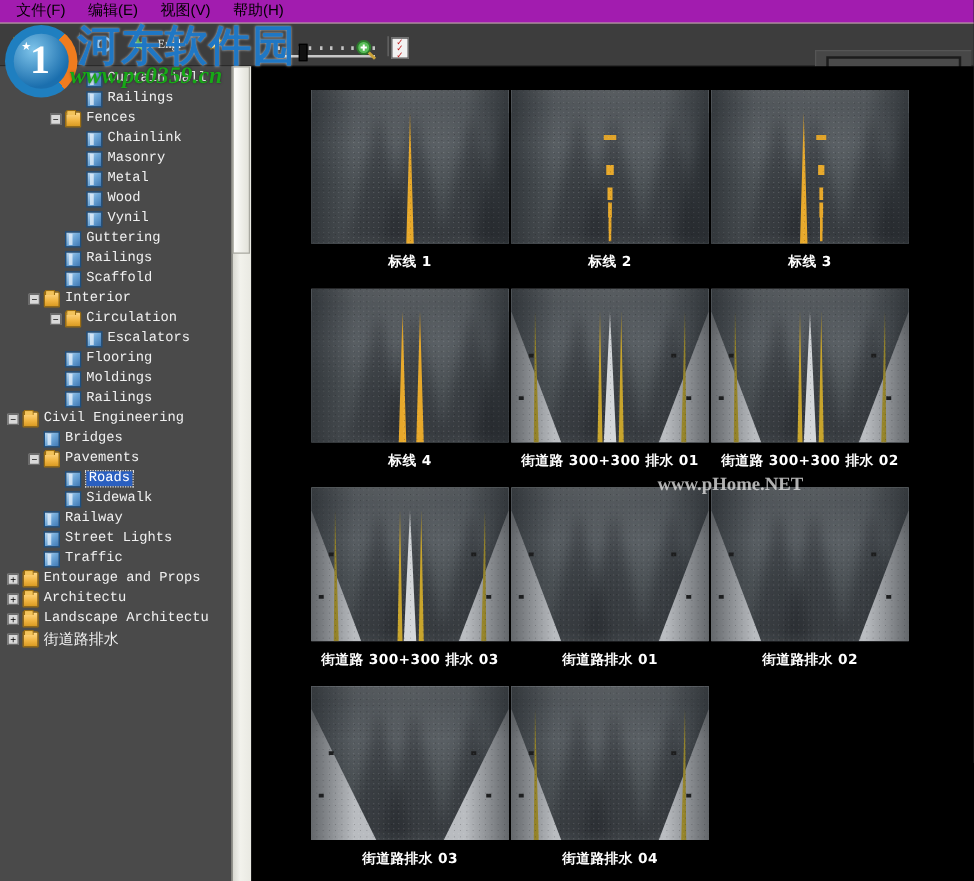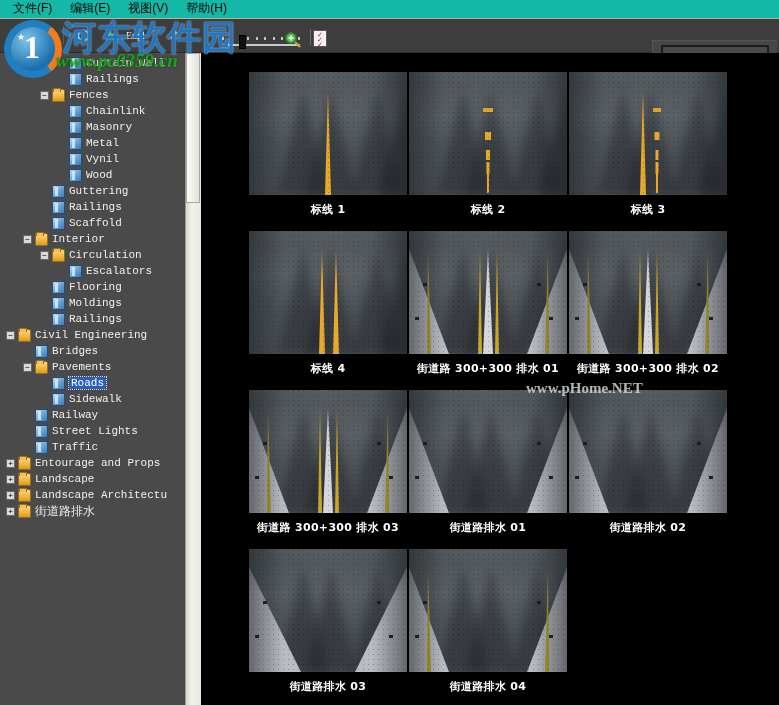--- a/index.html
+++ b/index.html
@@ -13,21 +13,21 @@
   #app {
     position: relative;
     width: 779px; height: 705px;
     background: #3f3f3f;
   }
 
   
   .menubar {
     position: absolute; left: 0; top: 0;
     width: 779px; height: 19px;
-    background: #14b8a6;
+    background: #a21caf;
     border-bottom: 1px solid #b8b4a0;
     display: flex; align-items: center;
     padding-left: 4px;
   }
   .menuitem {
     font-size: 12px; color: #000;
     padding: 2px 9px 3px 9px;
     white-space: nowrap;
     line-height: 13px;
   }
@@ -466,27 +466,27 @@
       <div class="tnode">
         <span class="ind" style="width: 57px;"></span>
         <span class="exp hidden"></span>
         <span class="ico file"></span>
         <span class="tlabel">Metal</span>
       </div>
       <div class="tnode">
         <span class="ind" style="width: 57px;"></span>
         <span class="exp hidden"></span>
         <span class="ico file"></span>
+        <span class="tlabel">Wood</span>
+      </div>
+      <div class="tnode">
+        <span class="ind" style="width: 57px;"></span>
+        <span class="exp hidden"></span>
+        <span class="ico file"></span>
         <span class="tlabel">Vynil</span>
-      </div>
-      <div class="tnode">
-        <span class="ind" style="width: 57px;"></span>
-        <span class="exp hidden"></span>
-        <span class="ico file"></span>
-        <span class="tlabel">Wood</span>
       </div>
       <div class="tnode">
         <span class="ind" style="width: 40px;"></span>
         <span class="exp hidden"></span>
         <span class="ico file"></span>
         <span class="tlabel">Guttering</span>
       </div>
       <div class="tnode">
         <span class="ind" style="width: 40px;"></span>
         <span class="exp hidden"></span>
@@ -586,21 +586,21 @@
       <div class="tnode">
         <span class="ind" style="width: 6px;"></span>
         <span class="exp">+</span>
         <span class="ico folder"></span>
         <span class="tlabel">Entourage and Props</span>
       </div>
       <div class="tnode">
         <span class="ind" style="width: 6px;"></span>
         <span class="exp">+</span>
         <span class="ico folder"></span>
-        <span class="tlabel">Landscape</span>
+        <span class="tlabel">Architectu</span>
       </div>
       <div class="tnode">
         <span class="ind" style="width: 6px;"></span>
         <span class="exp">+</span>
         <span class="ico folder"></span>
         <span class="tlabel">Landscape Architectu</span>
       </div>
       <div class="tnode cn">
         <span class="ind" style="width: 6px;"></span>
         <span class="exp">+</span>

